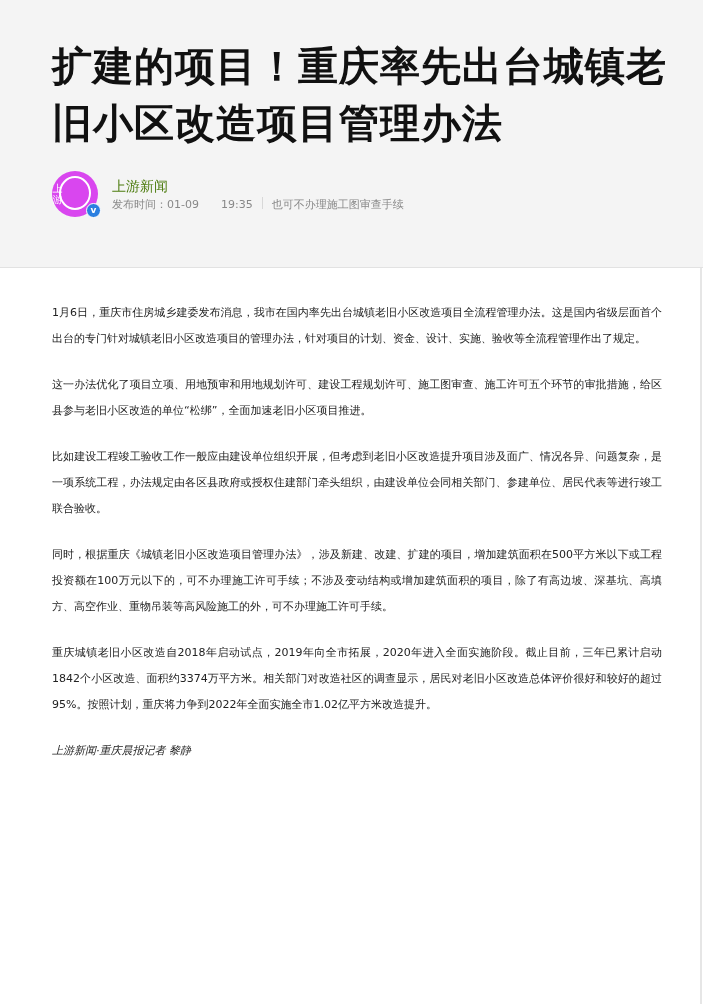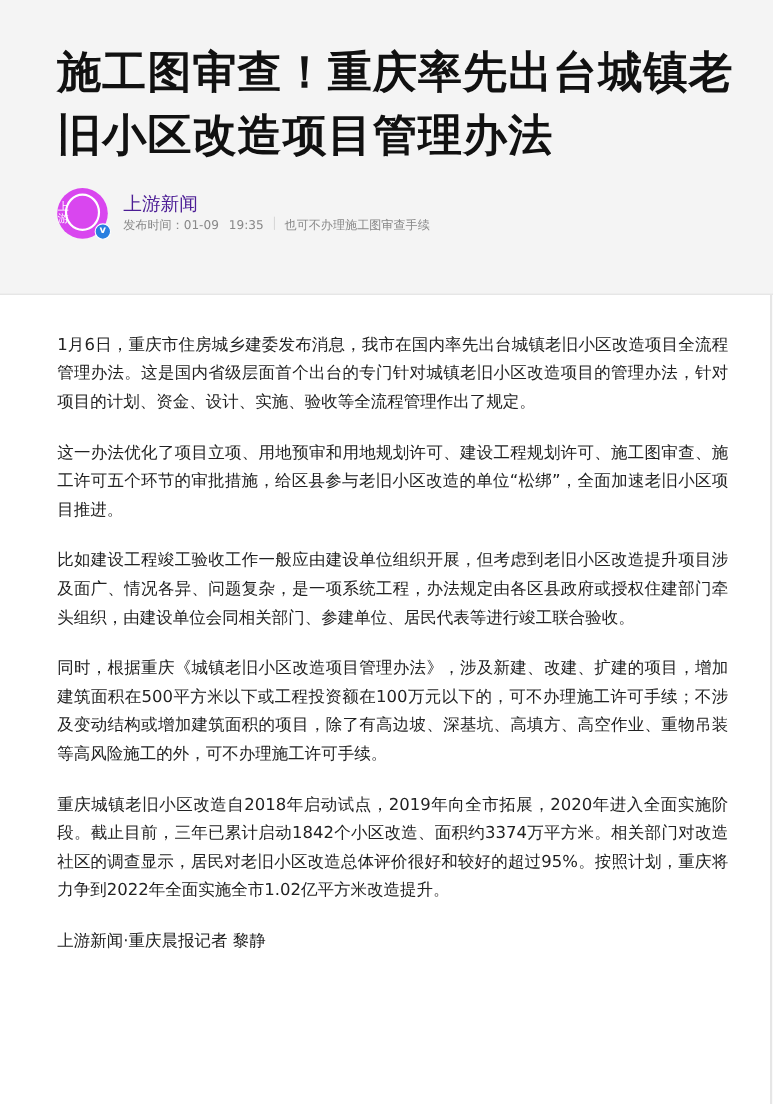--- a/index.html
+++ b/index.html
@@ -83,69 +83,70 @@
       line-height: 12px;
       text-align: center;
       font-weight: bold;
     }
     .author-info {
       margin-left: 14px;
       display: flex;
       flex-direction: column;
     }
     .author-name {
-      font-size: 17px;
-      color: #4c1d95;
+      font-size: 14px;
+      color: #4d7c0f;
       line-height: 20px;
       margin-bottom: 1px;
     }
     .meta {
       font-size: 11px;
       color: #888888;
       line-height: 16px;
       display: flex;
     }
     .meta .sep {
       display: inline-block;
       width: 1px;
       height: 12px;
       background: #d8d8d8;
       margin: 0 9px;
     }
-    .meta .time-part { margin-left: 9px; }
+    .meta .time-part { margin-left: 22px; }
     .article {
       position: absolute;
       left: 52px;
       top: 300px;
       width: 610px;
     }
     .article p {
       margin: 0 0 20px 0;
-      font-size: 15px;
+      font-size: 11px;
       line-height: 26px;
       color: #222222;
       text-align: justify;
     }
     .article p.byline {
       margin-top: 2px;
+      font-style: italic;
     }
     .scrollbar {
       position: absolute;
       right: 1px;
       top: 268px;
       width: 2px;
       height: 736px;
       background: #e6e6e6;
     }
   </style>
 </head>
 <body>
 
 <div class="header">
-  <h1 class="title">施工图审查！重庆率先出台城镇老旧小区改造项目管理办法</h1>
+  <h1 class="title">扩建的项目！重庆率先出台城镇老旧小区改造项目管理办法</h1>
 
   <div class="author-row">
     <div class="avatar">
       <div class="avatar-ring"></div>
       <span class="avatar-text">上游</span>
       <span class="verified-badge">v</span>
     </div>
     <div class="author-info">
       <span class="author-name">上游新闻</span>
       <div class="meta">

